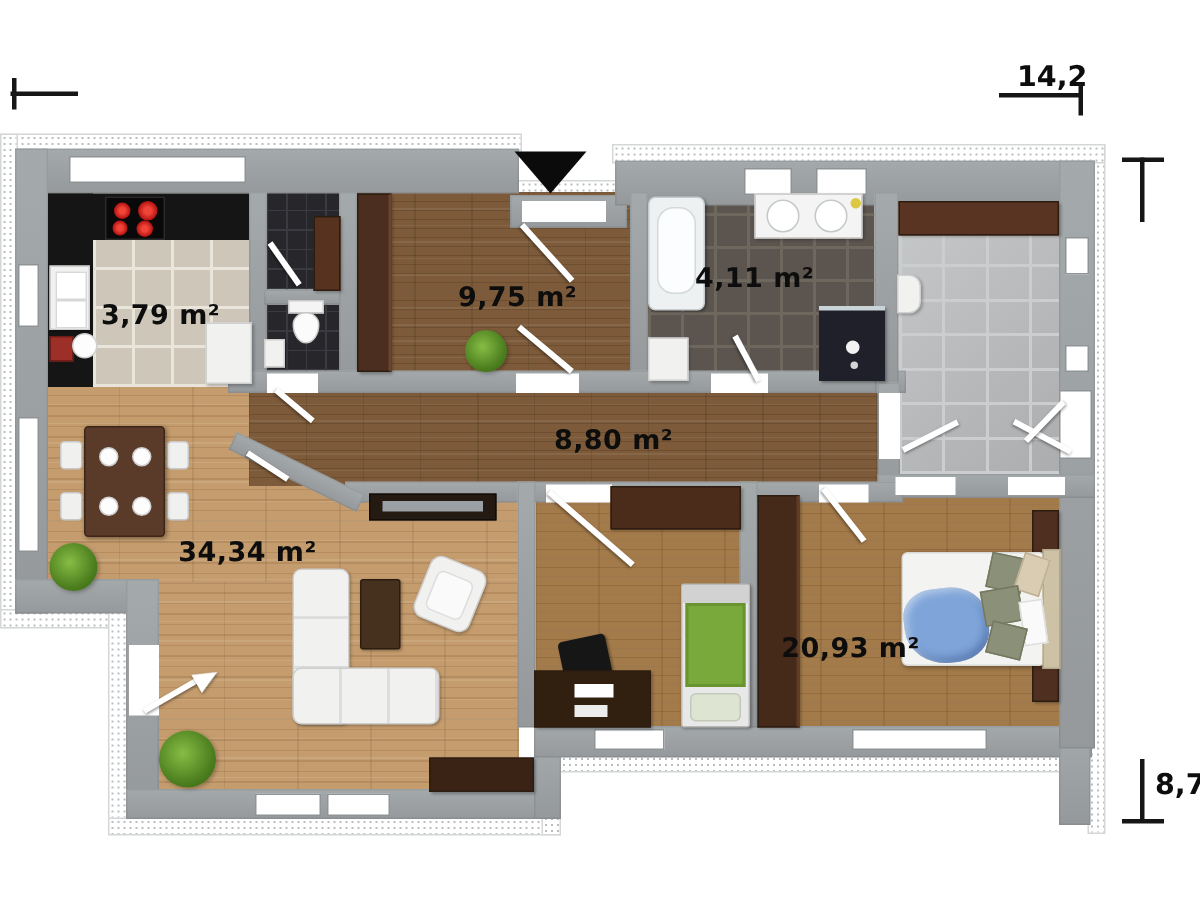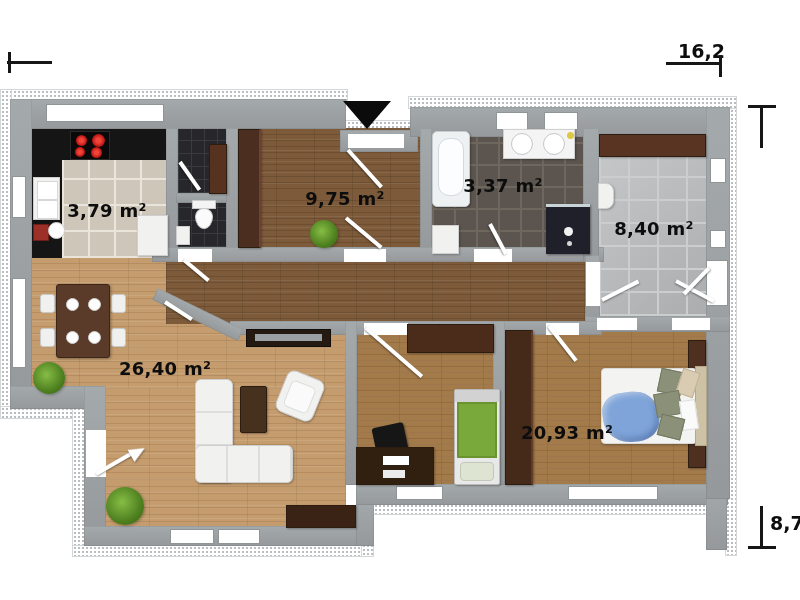--- a/index.html
+++ b/index.html
@@ -243,28 +243,28 @@
   <div class="leaf" style="left:549px;top:324px;width:44px;transform:rotate(52deg);"></div>
   <div class="abs" style="left:96px;top:440px;width:70px;height:40px;">
     <div class="abs" style="left:0;top:32px;width:44px;height:4px;background:#fff;transform:rotate(-30deg);transform-origin:left center;box-shadow:0 1px 2px rgba(0,0,0,0.4);"></div>
     <div class="abs" style="left:34px;top:5px;width:0;height:0;border-top:7px solid transparent;border-bottom:7px solid transparent;border-left:16px solid #fff;transform:rotate(-30deg);filter:drop-shadow(0 1px 1px rgba(0,0,0,0.45));"></div>
   </div>
 
   <div class="abs" style="left:343px;top:101px;width:0;height:0;border-left:24px solid transparent;border-right:24px solid transparent;border-top:28px solid #0b0b0b;"></div>
 
   <div class="label" style="left:52px;top:200px;width:110px;">3,79 m²</div>
   <div class="label" style="left:290px;top:188px;width:110px;">9,75 m²</div>
-  <div class="label" style="left:448px;top:175px;width:110px;">3,37 m²</div>
-  <div class="label" style="left:599px;top:218px;width:110px;">8,40 m²</div>
-  <div class="label" style="left:105px;top:358px;width:120px;">26,40 m²</div>
+  <div class="label" style="left:448px;top:175px;width:110px;">4,11 m²</div>
+  <div class="label" style="left:354px;top:283px;width:110px;">8,80 m²</div>
+  <div class="label" style="left:105px;top:358px;width:120px;">34,34 m²</div>
   <div class="label" style="left:507px;top:422px;width:120px;">20,93 m²</div>
 
   <div class="dim" style="left:7px;top:61px;width:45px;height:3px;"></div>
   <div class="dim" style="left:8px;top:52px;width:3px;height:21px;"></div>
-  <div class="dim-label" style="left:678px;top:40px;">16,2</div>
+  <div class="dim-label" style="left:678px;top:40px;">14,2</div>
   <div class="dim" style="left:666px;top:62px;width:56px;height:3px;"></div>
   <div class="dim" style="left:719px;top:55px;width:3px;height:22px;"></div>
   <div class="dim" style="left:748px;top:105px;width:28px;height:3px;"></div>
   <div class="dim" style="left:760px;top:105px;width:3px;height:43px;"></div>
   <div class="dim" style="left:760px;top:506px;width:3px;height:42px;"></div>
   <div class="dim" style="left:748px;top:546px;width:28px;height:3px;"></div>
   <div class="dim-label" style="left:770px;top:512px;">8,7</div>
 
 </div>
 

